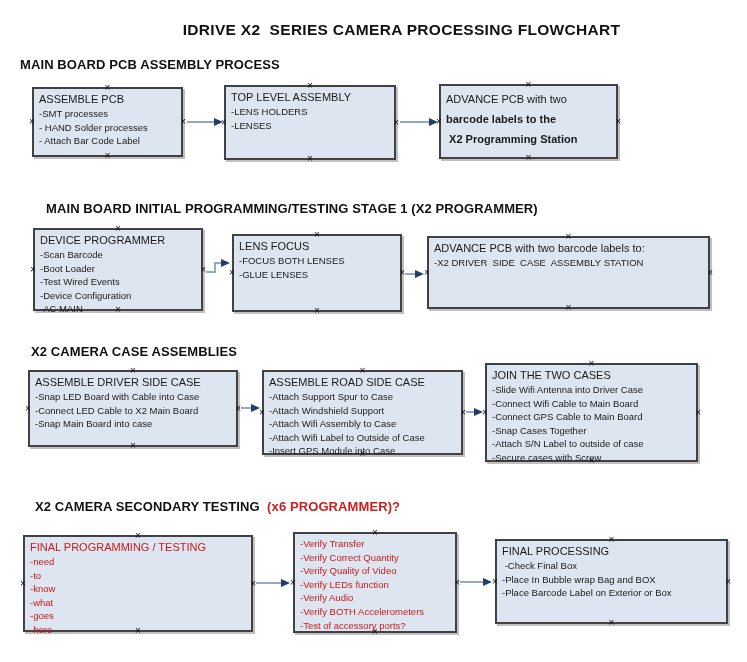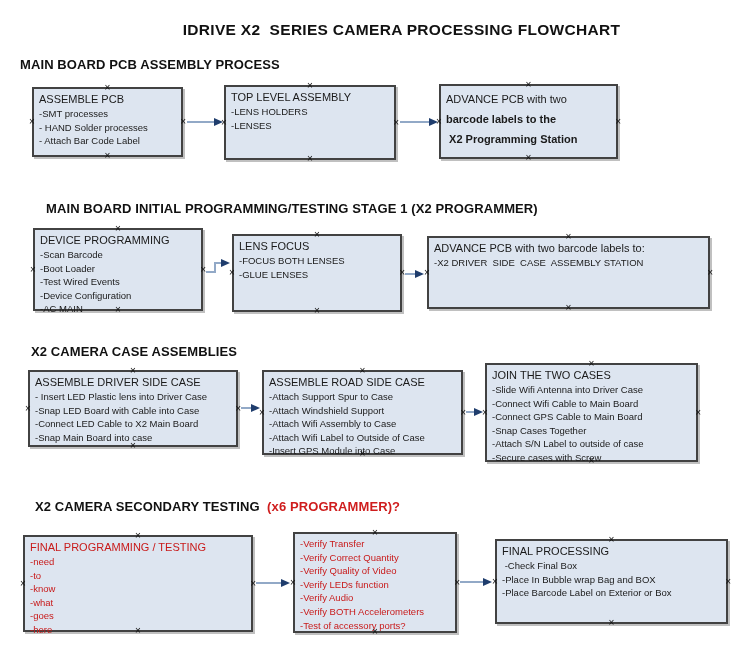--- a/index.html
+++ b/index.html
@@ -85,21 +85,21 @@
     <div class="box-item"> X2 Programming Station</div>
   <span class="cmark cmark-t">×</span>
       <span class="cmark cmark-b">×</span>
       <span class="cmark cmark-l">×</span>
       <span class="cmark cmark-r">×</span>
     </div>
 
   <div class="section-heading" style="left:22px;top:201px;padding-left:24px;">MAIN BOARD INITIAL PROGRAMMING/TESTING STAGE 1 (X2 PROGRAMMER)</div>
 
   <div class="box" style="left:33px;top:228px;width:170px;height:83px;">
-    <div class="box-title">DEVICE PROGRAMMING</div>
+    <div class="box-title">DEVICE PROGRAMMER</div>
     <div class="box-item">-Scan Barcode</div>
     <div class="box-item">-Boot Loader</div>
     <div class="box-item">-Test Wired Events</div>
     <div class="box-item">-Device Configuration</div>
     <div class="box-item">-AC MAIN</div>
   <span class="cmark cmark-t">×</span>
       <span class="cmark cmark-b">×</span>
       <span class="cmark cmark-l">×</span>
       <span class="cmark cmark-r">×</span>
     </div>
@@ -120,21 +120,20 @@
   <span class="cmark cmark-t">×</span>
       <span class="cmark cmark-b">×</span>
       <span class="cmark cmark-l">×</span>
       <span class="cmark cmark-r">×</span>
     </div>
 
   <div class="section-heading" style="left:31px;top:344px;">X2 CAMERA CASE ASSEMBLIES</div>
 
   <div class="box" style="left:28px;top:370px;width:210px;height:77px;">
     <div class="box-title">ASSEMBLE DRIVER SIDE CASE</div>
-    <div class="box-item">- Insert LED Plastic lens into Driver Case</div>
     <div class="box-item">-Snap LED Board with Cable into Case</div>
     <div class="box-item">-Connect LED Cable to X2 Main Board</div>
     <div class="box-item">-Snap Main Board into case</div>
   <span class="cmark cmark-t">×</span>
       <span class="cmark cmark-b">×</span>
       <span class="cmark cmark-l">×</span>
       <span class="cmark cmark-r">×</span>
     </div>
 
   <div class="box" style="left:262px;top:370px;width:201px;height:85px;">

